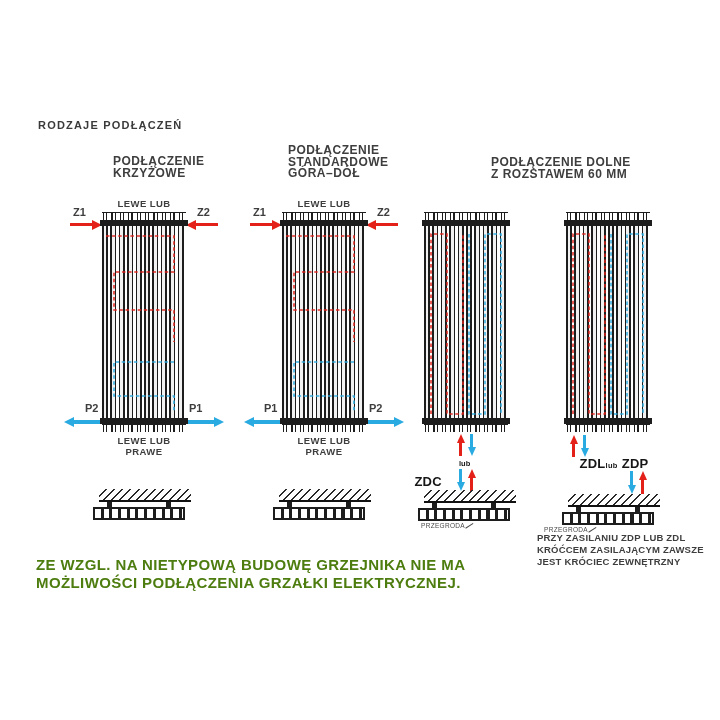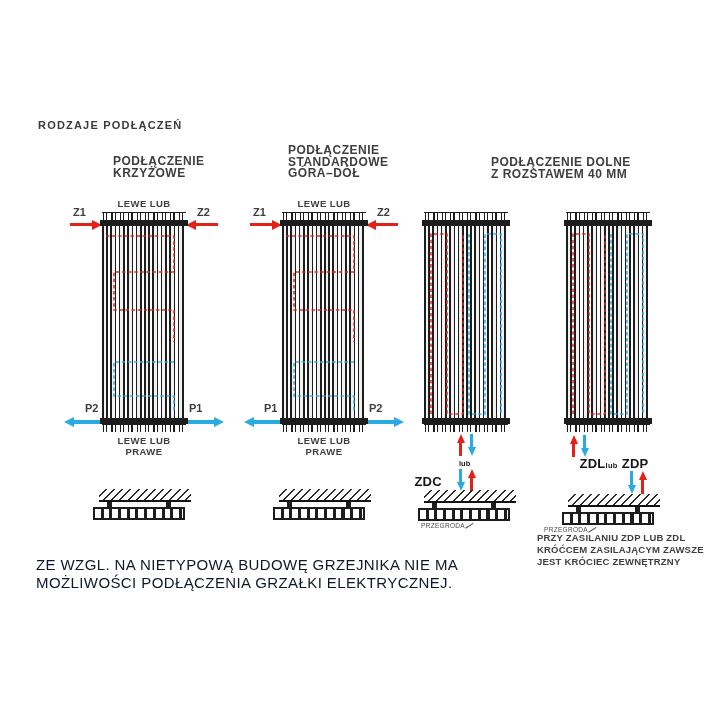--- a/index.html
+++ b/index.html
@@ -11,21 +11,21 @@
   .abs{position:absolute;}
 
   .page-title{font-size:11px;font-weight:700;letter-spacing:1.2px;color:#3a3a3a;}
   .colhead{font-size:12px;font-weight:600;letter-spacing:.5px;line-height:11.5px;color:#3e3e3e;}
   .rail-label{font-size:9.5px;font-weight:600;letter-spacing:.4px;text-align:center;color:#3e3e3e;}
   .port{font-size:11px;font-weight:600;color:#3e3e3e;}
   .conn-label{font-size:13px;font-weight:700;color:#161616;letter-spacing:.3px;}
   .or-label{font-size:7.5px;font-weight:700;color:#161616;}
   .tiny-label{font-size:6.5px;letter-spacing:.3px;color:#4a4a4a;}
   .note{font-size:9.5px;letter-spacing:.2px;line-height:12px;font-weight:600;color:#3e3e3e;}
-  .footer-text{font-size:15px;font-weight:400;letter-spacing:.4px;line-height:18px;color:#0f172a;}
+  .footer-text{font-size:15px;font-weight:700;letter-spacing:.4px;line-height:18px;color:#4d7c0f;}
 
   
   .radiator{position:absolute;width:84px;height:220px;display:flex;flex-direction:column;}
   .caps{height:8px;
     background:
       linear-gradient(to bottom,#1d1d1d 0 1.4px,rgba(0,0,0,0) 1.4px),
       repeating-linear-gradient(90deg,#fff 0 1px,#1d1d1d 1px 2.2px,#fff 2.2px 4.2px,#1d1d1d 4.2px 5.4px,#fff 5.4px 8.4px);}
   .band{height:6px;background:#1d1d1d;margin:0 -2px;}
   .tubes{flex:1;position:relative;
     background:repeating-linear-gradient(90deg,#1d1d1d 0 1.6px,#f1f1f1 1.6px 4.4px,#1d1d1d 4.4px 6px,#fff 6px 8.4px);}
@@ -70,21 +70,21 @@
     <div>PODŁĄCZENIE</div>
     <div>KRZYŻOWE</div>
   </div>
   <div class="abs colhead" style="left:288px;top:145px;">
     <div>PODŁĄCZENIE</div>
     <div>STANDARDOWE</div>
     <div>GÓRA–DÓŁ</div>
   </div>
   <div class="abs colhead" style="left:491px;top:157px;">
     <div>PODŁĄCZENIE DOLNE</div>
-    <div>Z ROZSTAWEM 40 MM</div>
+    <div>Z ROZSTAWEM 60 MM</div>
   </div>
 
   <div class="abs rail-label" style="left:102px;top:198px;width:84px;">LEWE LUB PRAWE</div>
 
   <div class="abs port" style="left:73px;top:206px;">Z1</div>
   <div class="arrow h right red" style="left:70px;top:223px;width:22px;"></div>
   <div class="abs port" style="left:197px;top:206px;">Z2</div>
   <div class="arrow h left red" style="left:196px;top:223px;width:22px;"></div>
 
   <div class="radiator" style="left:102px;top:212px;">

